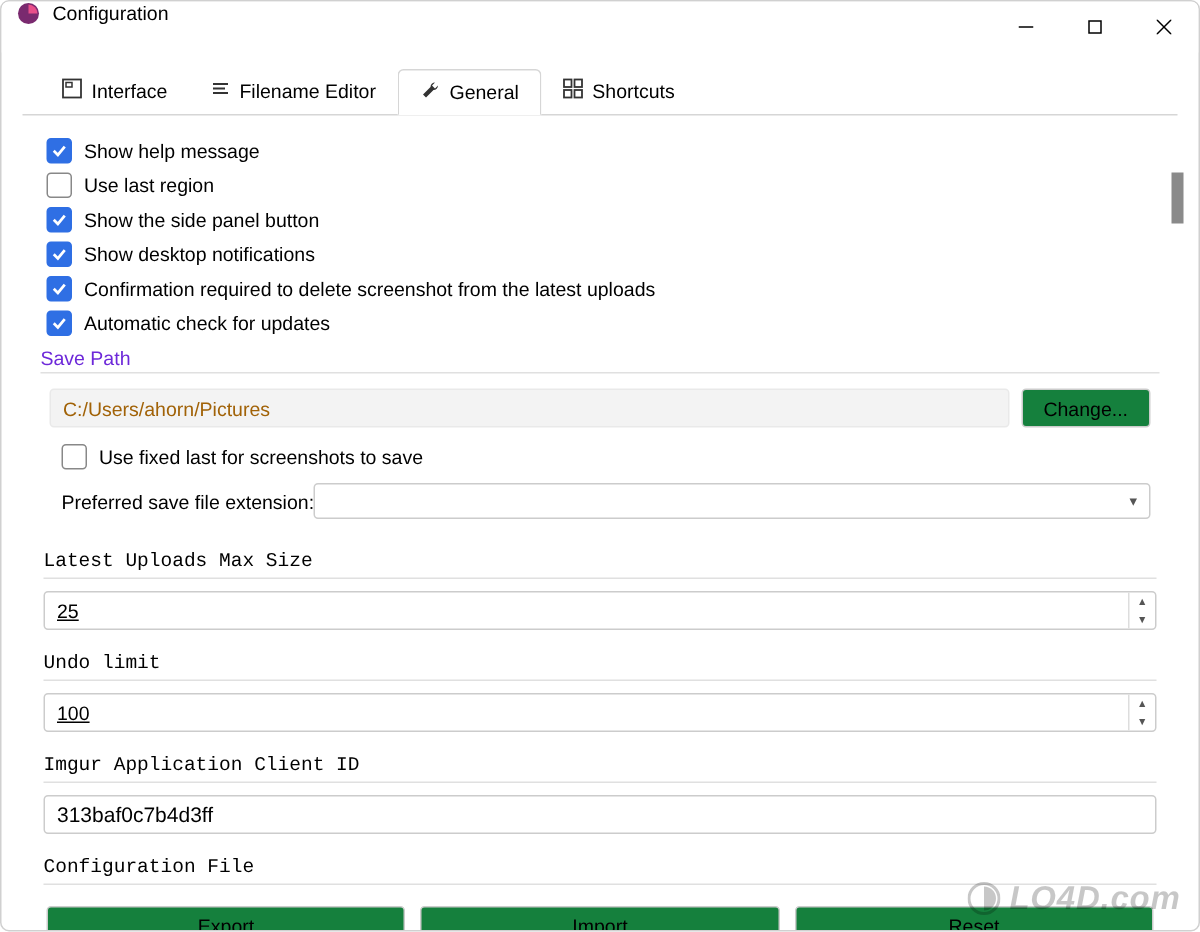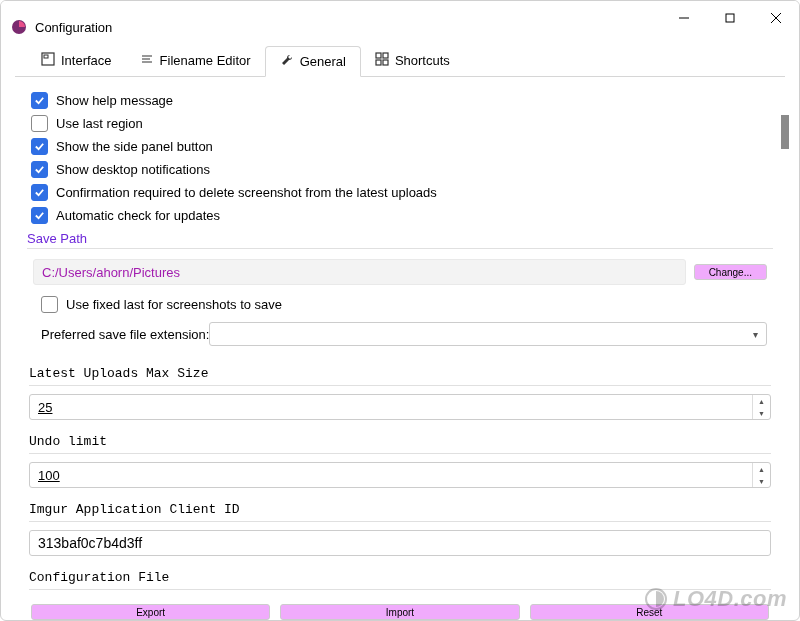--- a/index.html
+++ b/index.html
@@ -12,21 +12,21 @@
     width: 800px;
     height: 621px;
     overflow: hidden;
     border: 1px solid #d0d0d0;
     border-radius: 6px;
     position: relative;
   }
   
   .titlebar {
     display: flex;
-    align-items: flex-end;
+    align-items: flex-start;
     height: 34px;
     padding: 0 0 0 10px;
     background: #fff;
   }
   .titlebar .app-icon {
     width: 16px; height: 16px;
     margin-right: 8px;
     display: inline-block;
   }
   .titlebar .title { flex: 0 0 auto; font-size: 13px; }
@@ -123,31 +123,31 @@
     padding: 2px 6px 8px 6px;
   }
   .path-input {
     flex: 1;
     height: 26px;
     background: #f3f3f3;
     border: 1px solid #e9e9e9;
     border-radius: 3px;
     padding: 0 8px;
     font-size: 13px;
-    color: #a21caf;
+    color: #a16207;
     display: flex;
     align-items: center;
   }
   .btn {
-    height: 16px;
+    height: 26px;
     padding: 0 14px;
     border: 1px solid #ccc;
-    background: #f0abfc;
-    border-radius: 3px;
-    font-size: 10px;
+    background: #15803d;
+    border-radius: 3px;
+    font-size: 13px;
     cursor: pointer;
     display: inline-flex;
     align-items: center;
     justify-content: center;
   }
   .inline-cb { padding-left: 14px; margin-bottom: 4px; }
   .pref-row {
     display: flex;
     align-items: center;
     padding: 2px 6px 6px 14px;

